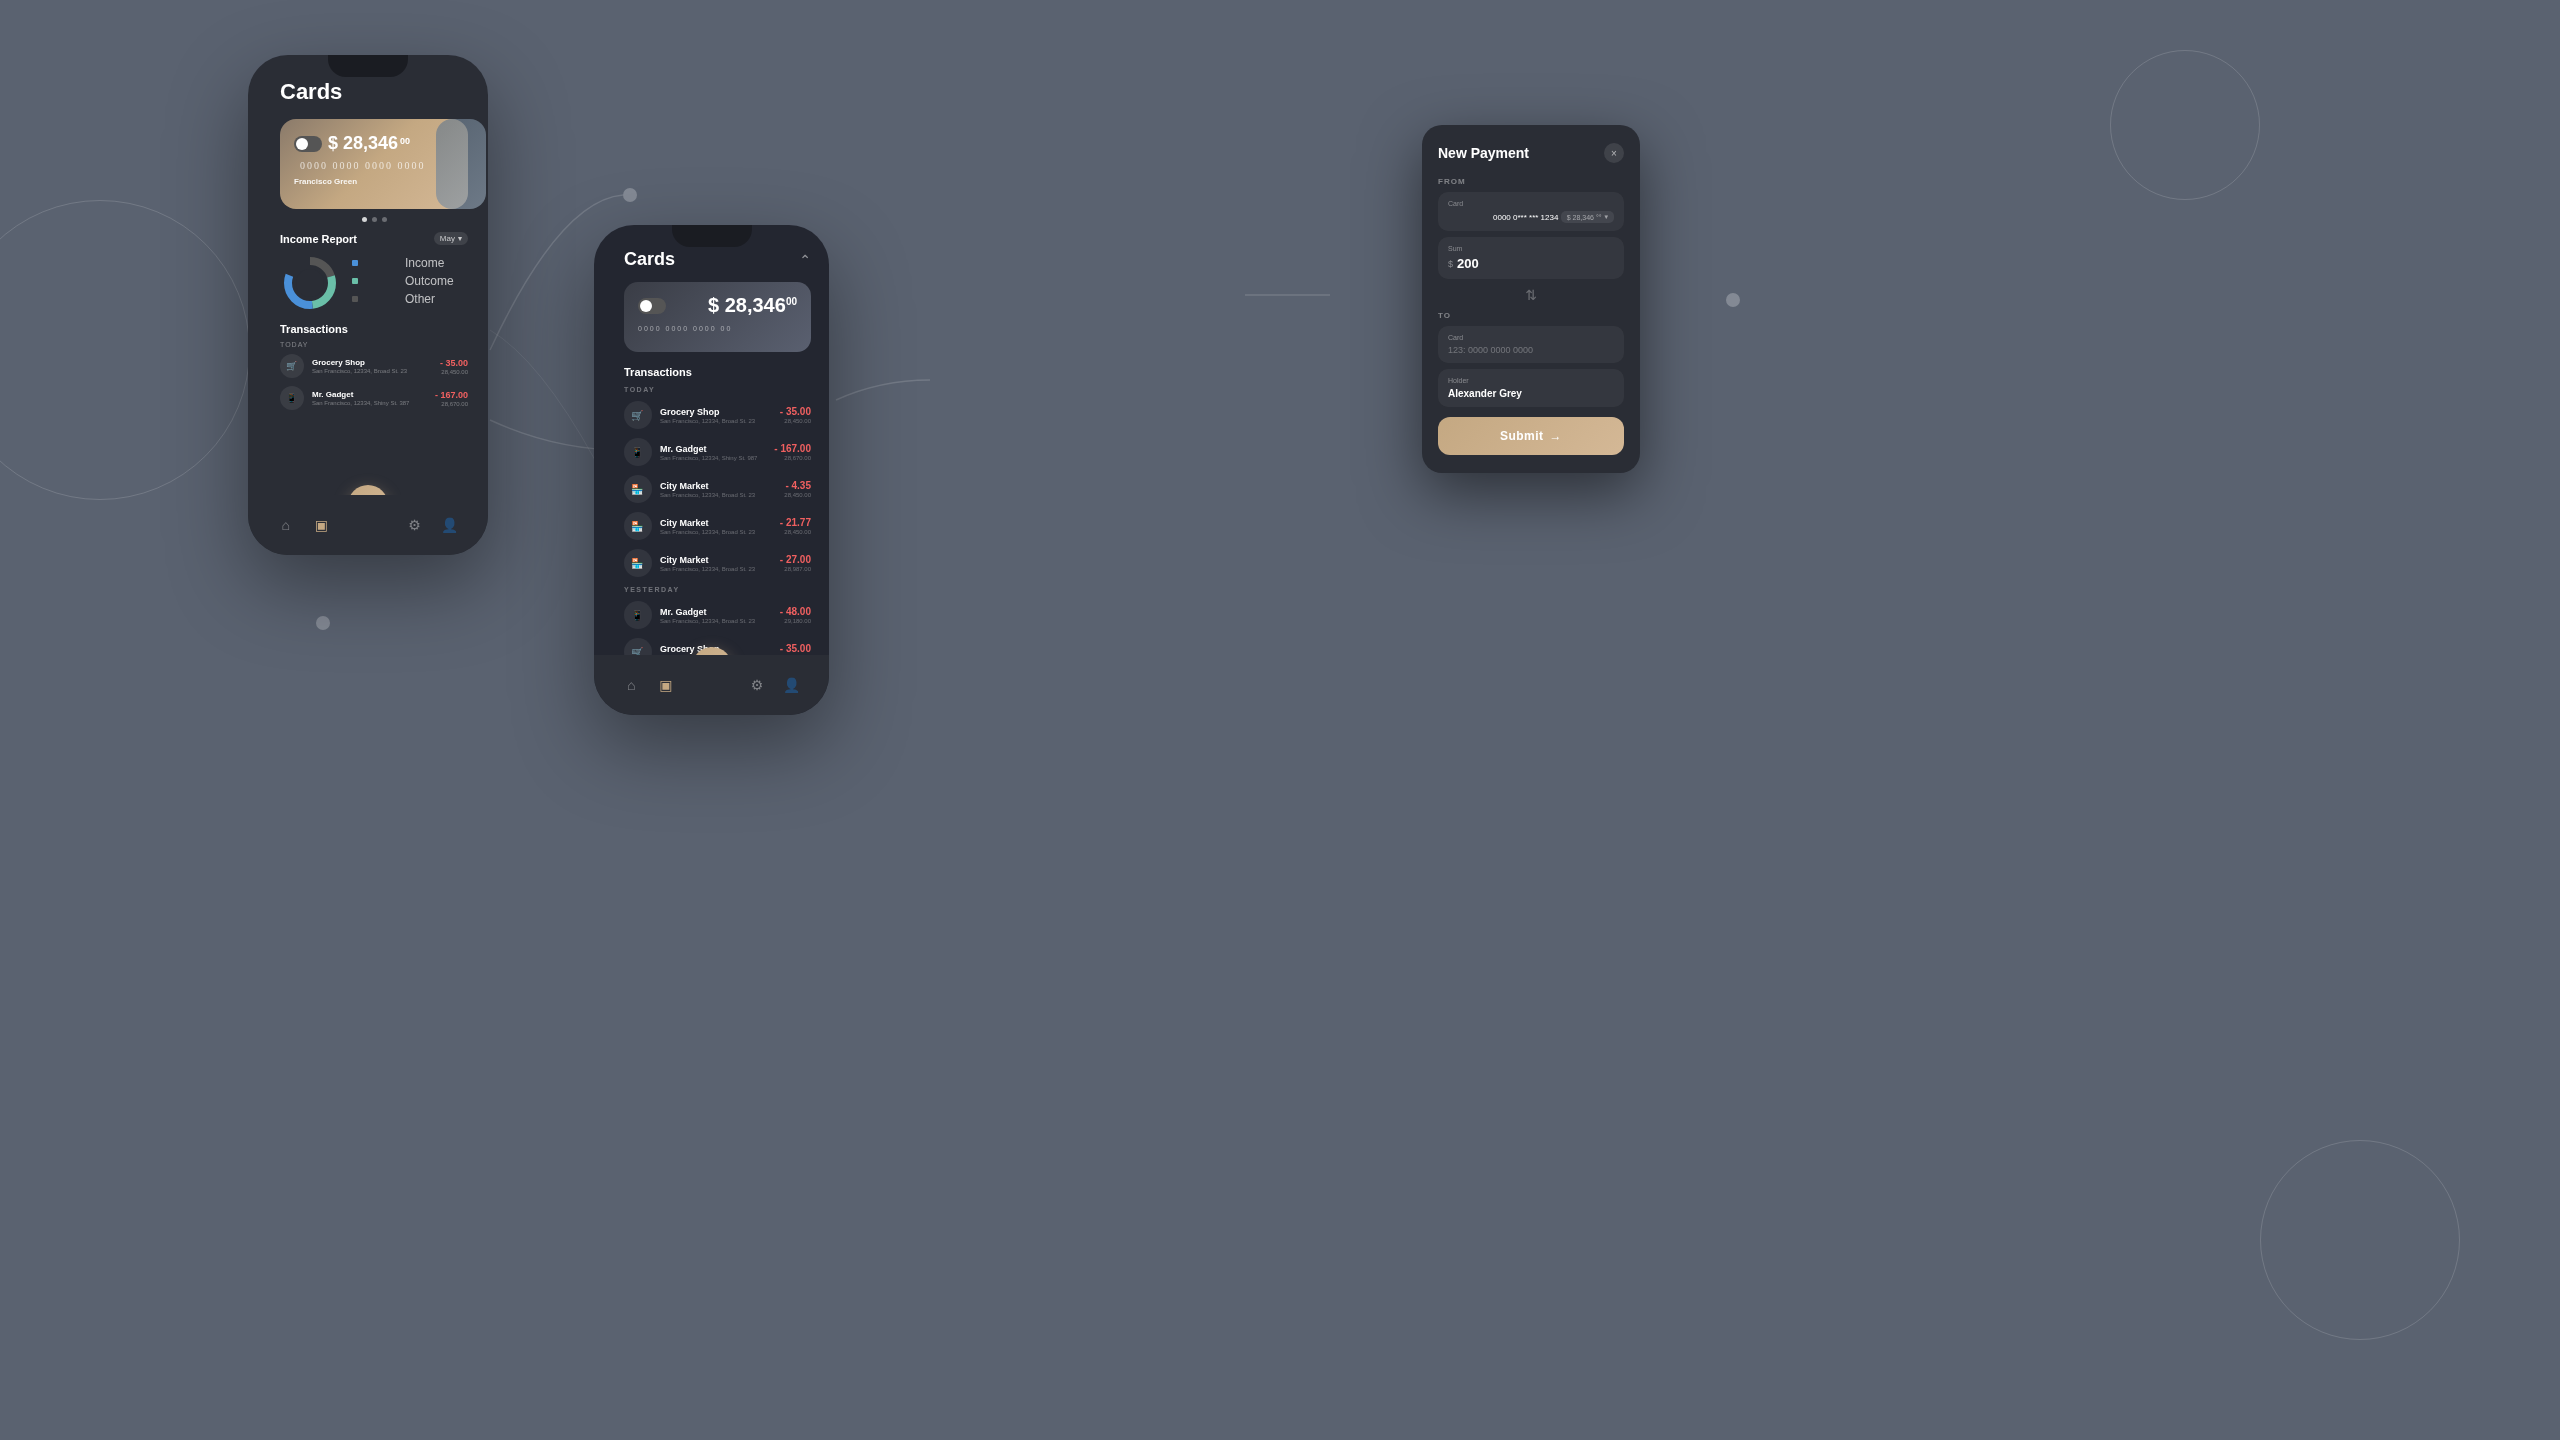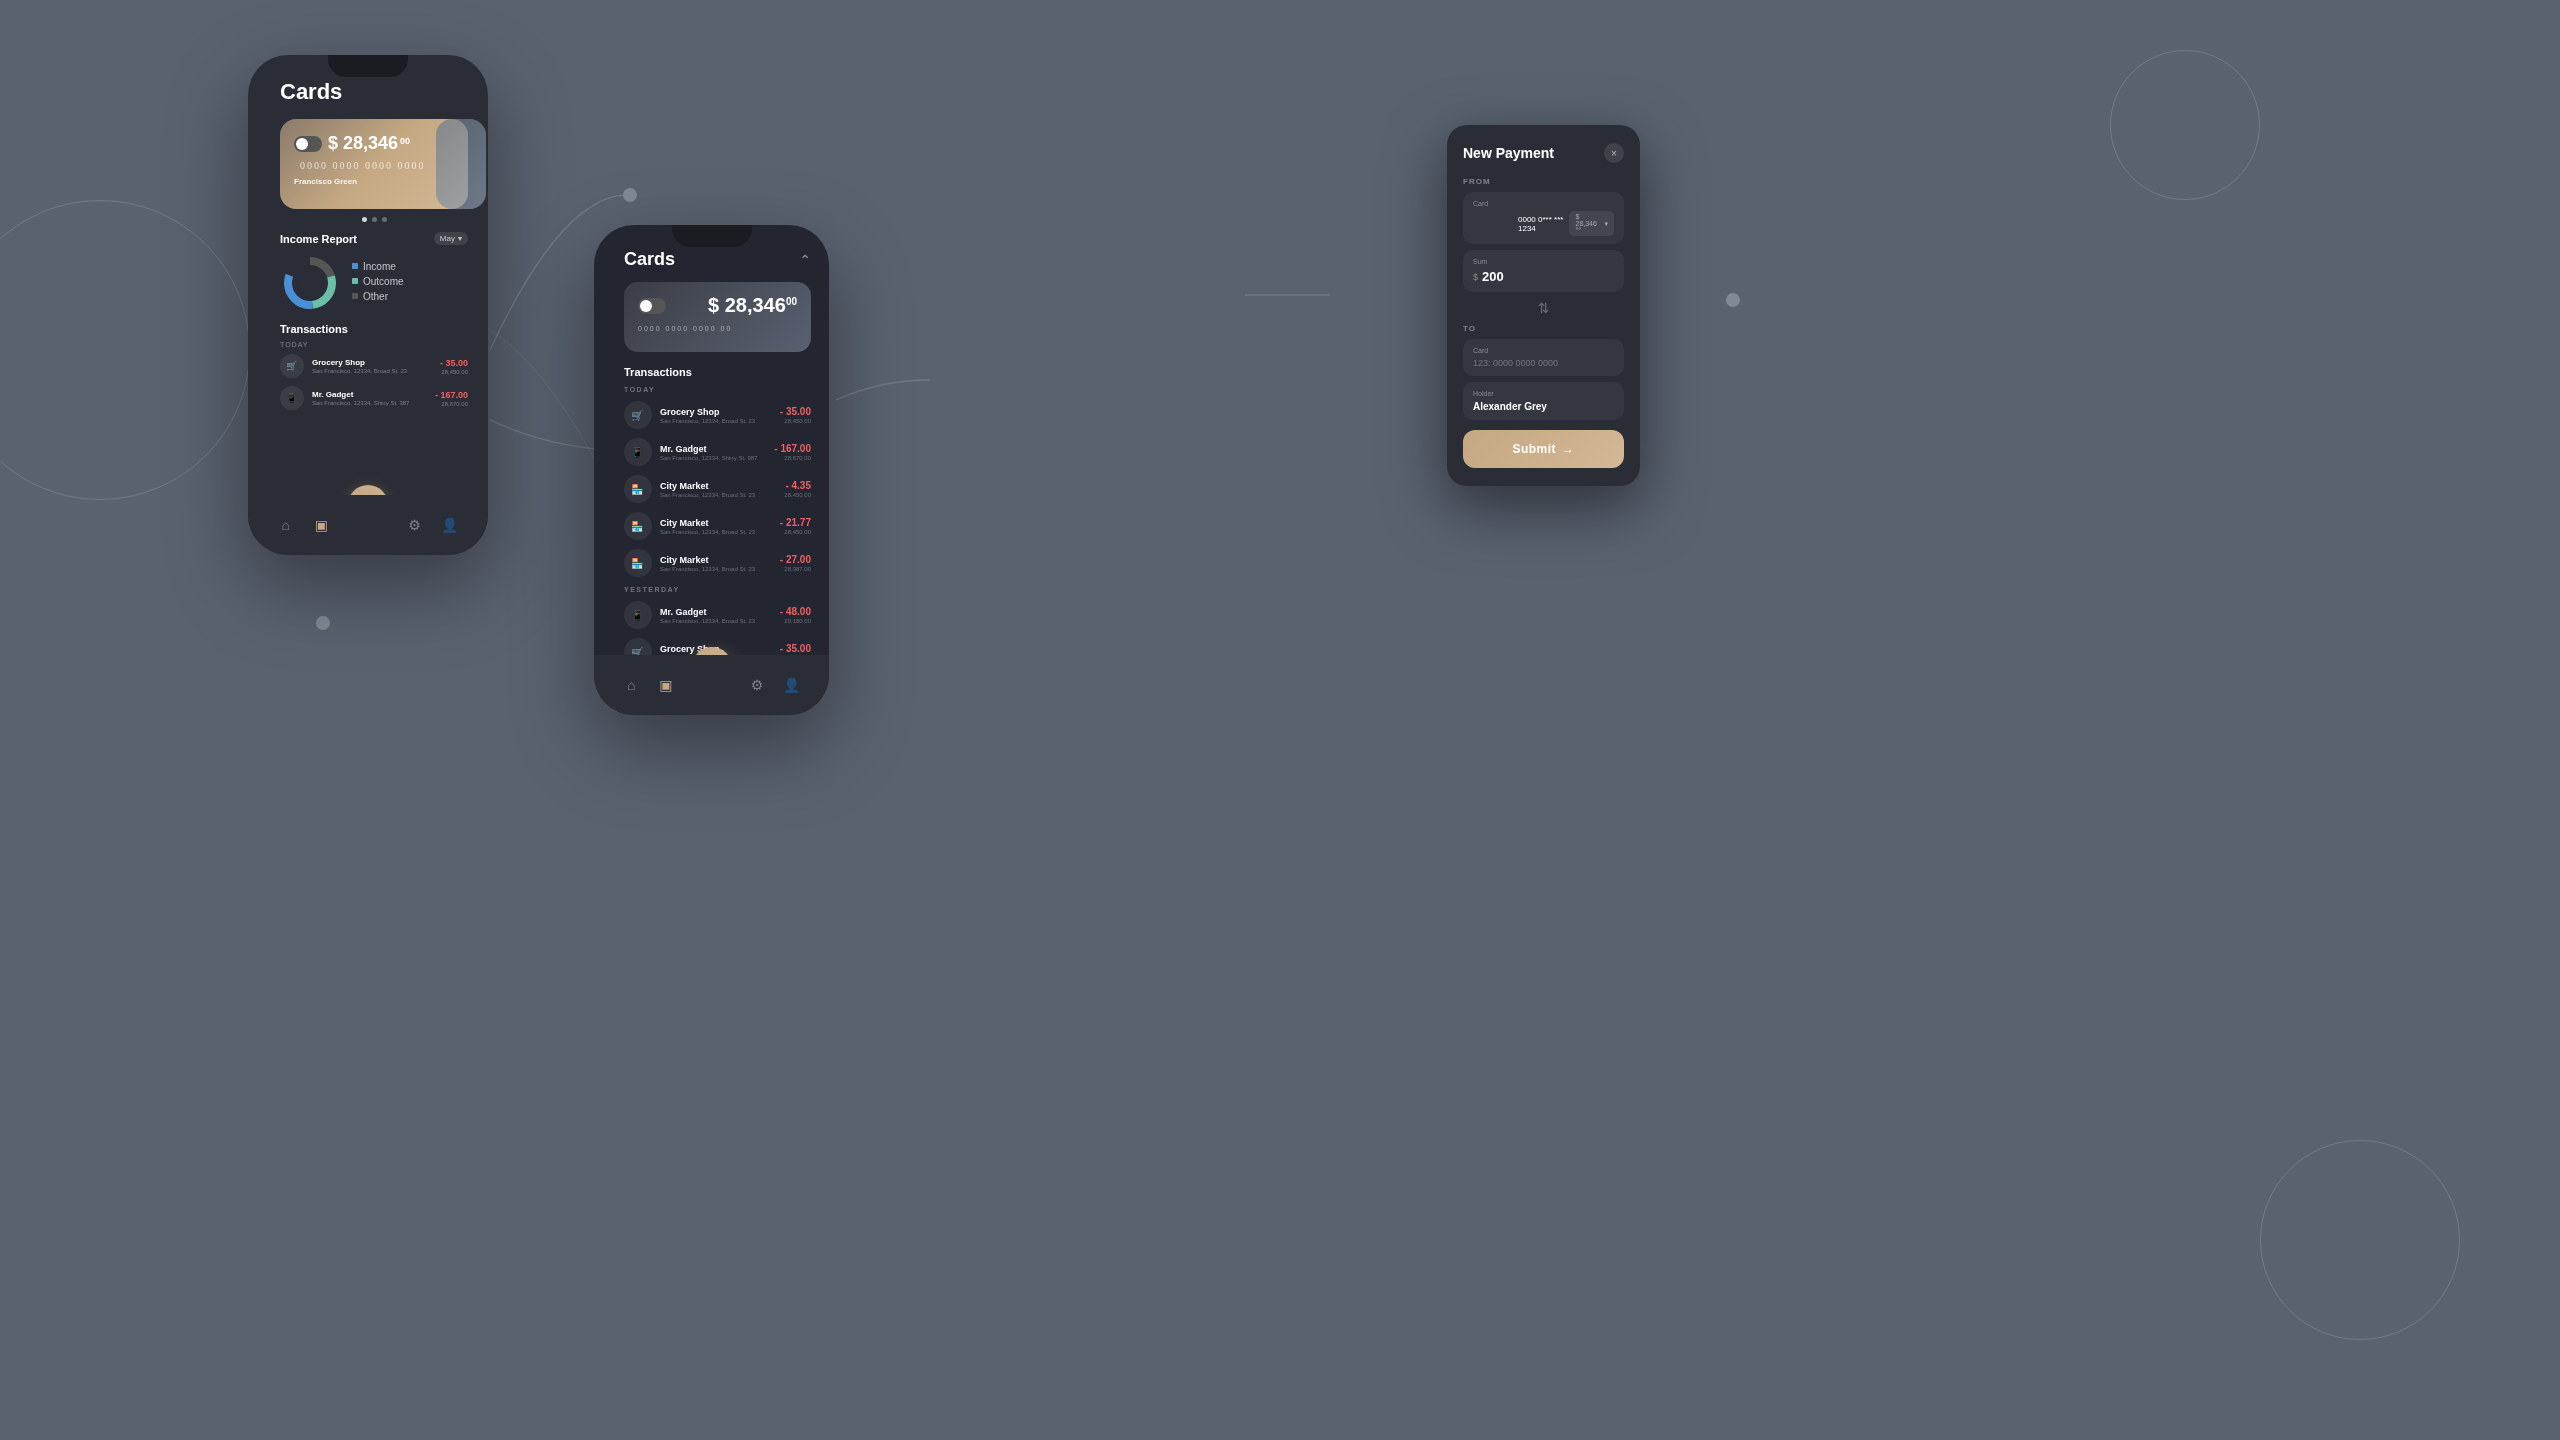--- a/index.html
+++ b/index.html
@@ -55,21 +55,21 @@
       height: 490px;
       background: #232630;
       border-radius: 40px;
     }
 
     
     .payment-panel {
       position: absolute;
       right: 920px;
       top: 125px;
-      width: 193px;
+      width: 218px;
       background: #2a2d35;
       border-radius: 20px;
       padding: 18px 16px;
       box-shadow: 0 20px 60px rgba(0,0,0,0.5);
     }
 
     
     .phone1-inner {
       padding: 24px 20px 16px;
       height: 100%;
@@ -228,22 +228,23 @@
     }
 
     .legend-dot {
       width: 6px;
       height: 6px;
       border-radius: 1px;
       flex-shrink: 0;
     }
 
     .legend-label {
-      font-size: 10px;
+      font-size: 12px;
       color: rgba(255,255,255,0.7);
+      margin-left: 42px;
     }
 
     .transactions-section {
       margin-top: 10px;
     }
 
     .day-label {
       font-size: 7px;
       color: rgba(255,255,255,0.4);
       letter-spacing: 1px;

